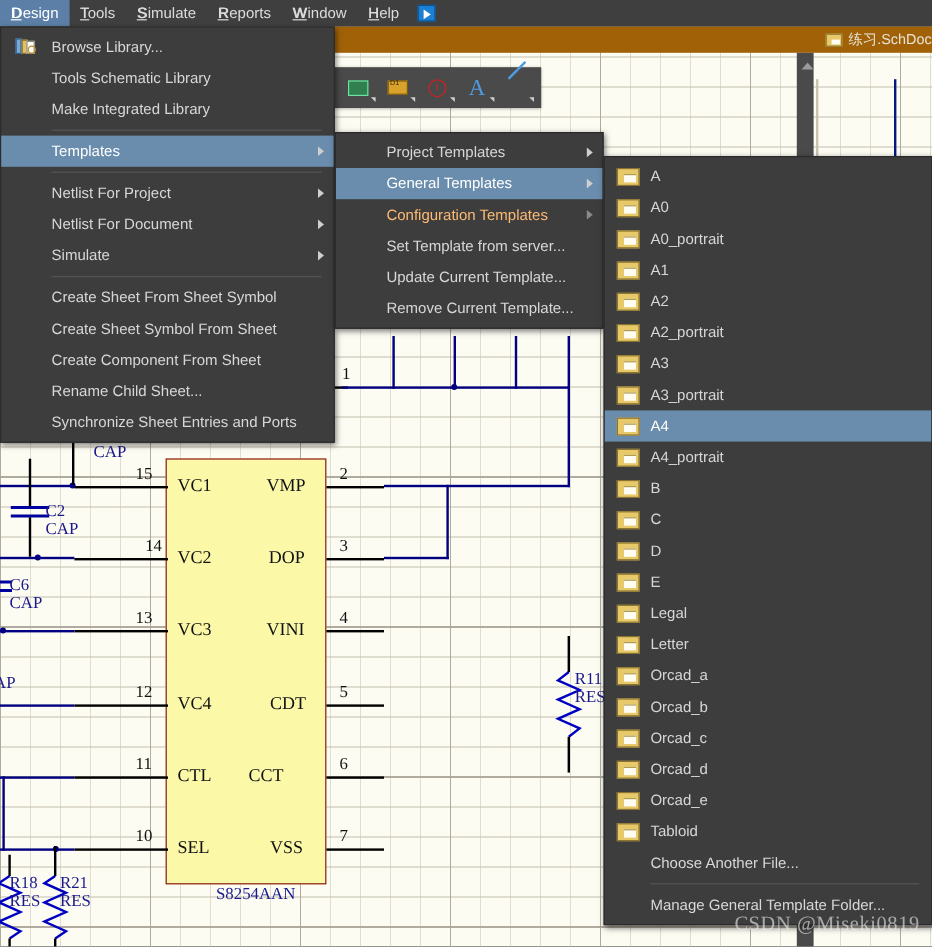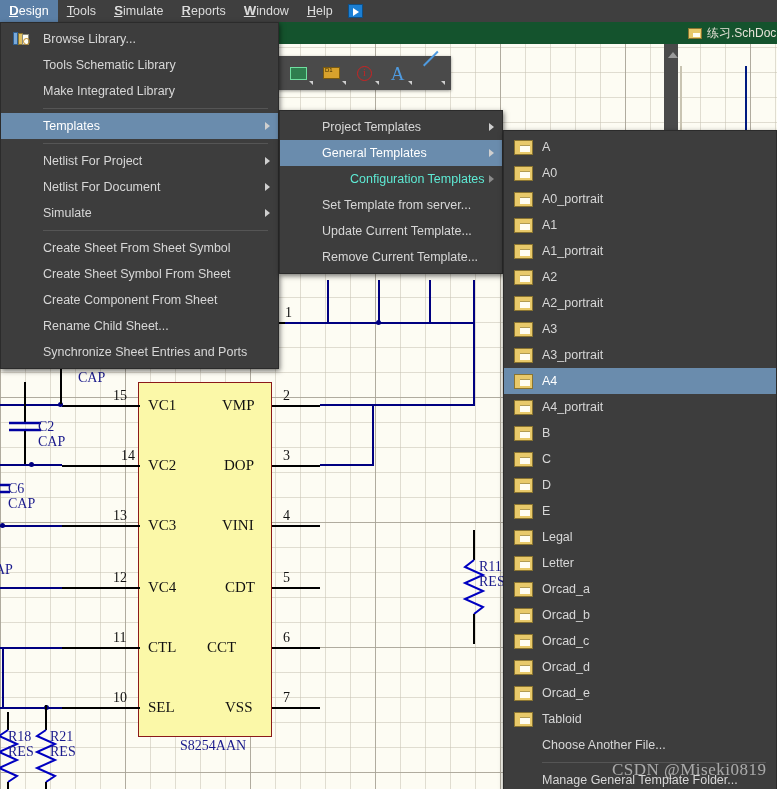--- a/index.html
+++ b/index.html
@@ -86,21 +86,21 @@
   }
   .res-sym { position: absolute; }
   .res-sym svg { display: block; }
   .cap-sym { position: absolute; }
 
   
   .tabstrip {
     position: absolute;
     left: 0; top: 22px;
     width: 777px; height: 22px;
-    background: #14532d;
+    background: #a16207;
   }
   .doctab {
     position: absolute;
     left: 684px; top: 0px;
     height: 22px;
     display: flex; align-items: center; gap: 5px;
     color: #e7e3d8;
     font-size: 12px;
     padding: 0 4px;
     white-space: nowrap;
@@ -212,21 +212,21 @@
     display: flex; align-items: center;
     height: 26px;
     color: #d7d7d7;
     font-size: 12.5px;
     padding-left: 42px;
     padding-right: 22px;
     white-space: nowrap;
     user-select: none;
   }
   .mi.hl { background: #6a8cad; color: #ffffff; }
-  .mi.disabled { color: #5eead4; margin-left: 28px; }
+  .mi.disabled { color: #fdba74; }
   .mi .arrow {
     position: absolute; right: 8px; top: 50%;
     margin-top: -4px;
     width: 0; height: 0;
     border-top: 4px solid transparent;
     border-bottom: 4px solid transparent;
     border-left: 5px solid #cfcfcf;
   }
   .mi.disabled .arrow { border-left-color: #8b8b8b; }
   .mi-sep { height: 1px; background: #555; margin: 4px 10px 4px 42px; }
@@ -596,24 +596,20 @@
     <div class="mi">
         <span class="tplico"></span>
         <span>A0_portrait</span>
       </div>
     <div class="mi">
         <span class="tplico"></span>
         <span>A1</span>
       </div>
     <div class="mi">
         <span class="tplico"></span>
-        <span>A1_portrait</span>
-      </div>
-    <div class="mi">
-        <span class="tplico"></span>
         <span>A2</span>
       </div>
     <div class="mi">
         <span class="tplico"></span>
         <span>A2_portrait</span>
       </div>
     <div class="mi">
         <span class="tplico"></span>
         <span>A3</span>
       </div>

